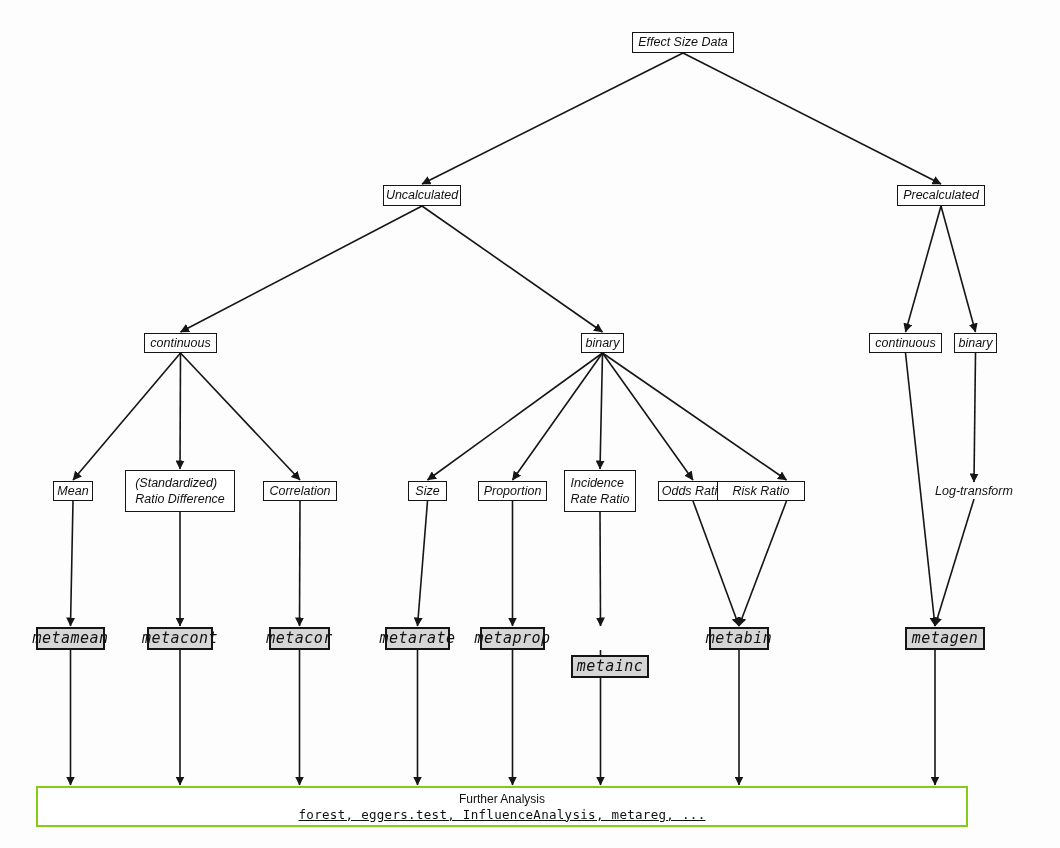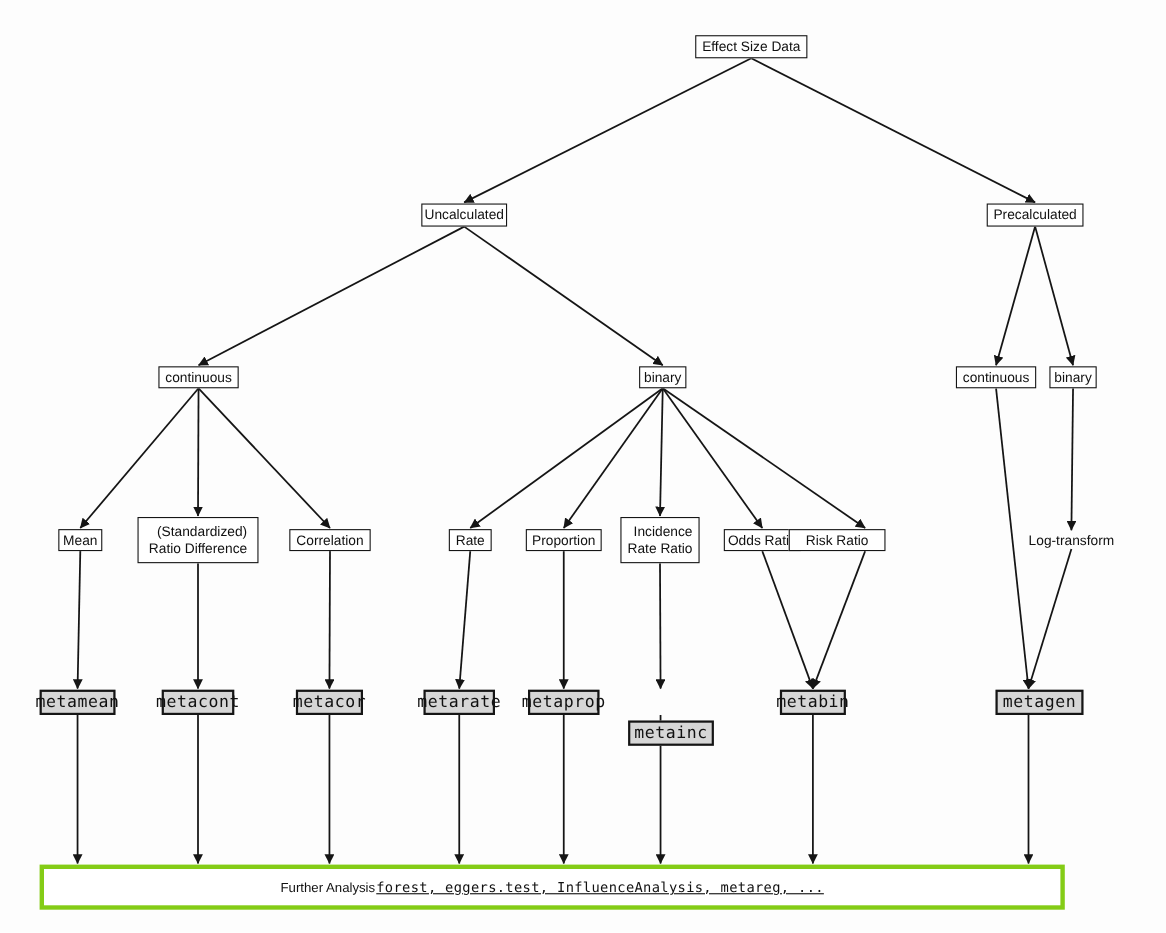--- a/index.html
+++ b/index.html
@@ -3,33 +3,34 @@
 <meta charset="utf-8">
 <style>
   html,body{margin:0;padding:0;background:#fff;}
   .canvas{
     position:relative;width:1060px;height:848px;background:#fdfdfd;
     font-family:"Liberation Sans",sans-serif;color:#111;overflow:hidden;
   }
   svg.edge-layer{position:absolute;left:0;top:0;width:1060px;height:848px;}
   .node{
     position:absolute;display:flex;align-items:center;justify-content:center;
-    text-align:right;background:#fff;border:1.5px solid #151515;
+    text-align:left;background:#fff;border:1.5px solid #151515;
     font-size:12.5px;line-height:1.3;white-space:pre-line;box-sizing:border-box;
     padding:0 2px;
+    font-style:italic;
   }
   .node.code{
     font-family:"DejaVu Sans Mono","Liberation Mono",monospace;
     background:#d6d6d6;border:2px solid #151515;font-size:15px;
     letter-spacing:.5px;white-space:nowrap;
   }
   .node.bare{border:none;background:transparent;}
   .further{
-    position:absolute;display:flex;flex-direction:row;align-items:center;
-    justify-content:center;background:#fff;border:4px solid #84cc16;
+    position:absolute;display:flex;flex-direction:column;align-items:center;
+    justify-content:center;background:#fff;border:2px solid #84cc16;
     box-sizing:border-box;gap:1px;
   }
   .further .title{font-size:12px;}
   .further .code-line{
     font-family:"DejaVu Sans Mono","Liberation Mono",monospace;
     font-size:12.5px;letter-spacing:.3px;text-decoration:underline;
   }
 </style>
 </head>
 <body>
@@ -84,21 +85,21 @@
 
   <div class="node" style="left:144px;top:333px;width:73px;height:20px">continuous</div>
   <div class="node" style="left:581px;top:333px;width:43px;height:20px">binary</div>
   <div class="node" style="left:869px;top:333px;width:73px;height:20px">continuous</div>
   <div class="node" style="left:954px;top:333px;width:43px;height:20px">binary</div>
 
   <div class="node" style="left:53px;top:481px;width:40px;height:20px">Mean</div>
   <div class="node" style="left:125px;top:470px;width:110px;height:42px">(Standardized)
 Ratio Difference</div>
   <div class="node" style="left:263px;top:481px;width:74px;height:20px">Correlation</div>
-  <div class="node" style="left:408px;top:481px;width:39px;height:20px">Rate</div>
+  <div class="node" style="left:408px;top:481px;width:39px;height:20px">Size</div>
   <div class="node" style="left:478px;top:481px;width:69px;height:20px">Proportion</div>
   <div class="node" style="left:564px;top:470px;width:72px;height:42px">Incidence
 Rate Ratio</div>
   <div class="node" style="left:658px;top:481px;width:70px;height:20px">Odds Ratio</div>
   <div class="node" style="left:717px;top:481px;width:88px;height:20px">Risk Ratio</div>
   <div class="node bare" style="left:933px;top:483px;width:82px;height:16px">Log-transform</div>
 
   <div class="node code" style="left:36px;top:627px;width:69px;height:23px">metamean</div>
   <div class="node code" style="left:147px;top:627px;width:66px;height:23px">metacont</div>
   <div class="node code" style="left:269px;top:627px;width:61px;height:23px">metacor</div>

